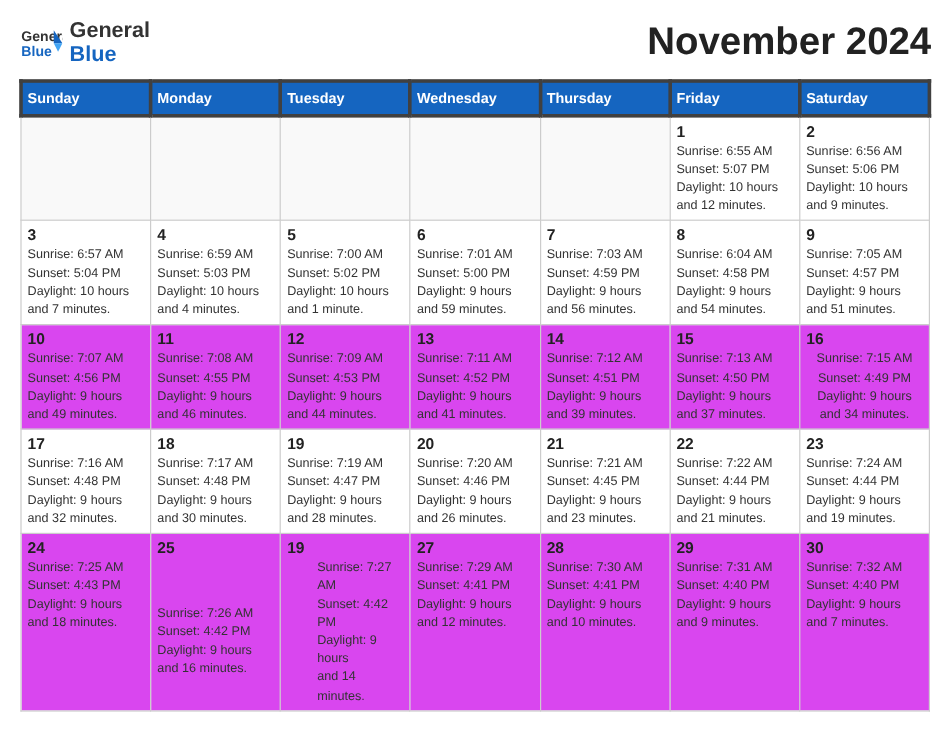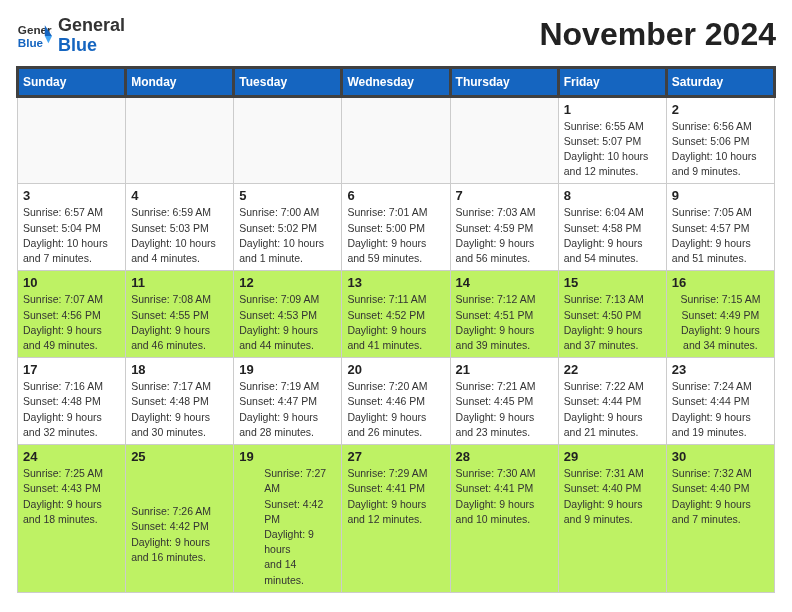--- a/index.html
+++ b/index.html
@@ -63,21 +63,21 @@
       vertical-align: top;
       padding: 4px 5px;
       width: 108px;
       min-height: 80px;
       background: #fff;
     }
     .calendar td.empty {
       background: #f9f9f9;
     }
     .calendar td.shaded {
-      background: #bef264;
+      background: #d946ef;
     }
     .day-number {
       font-size: 13px;
       font-weight: bold;
       color: #222;
       margin-bottom: 2px;
     }
     .day-info {
       color: #333;
       font-size: 10.5px;

